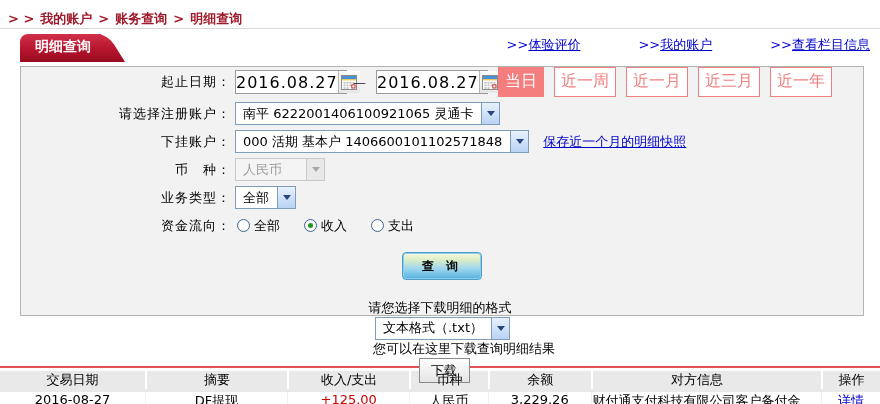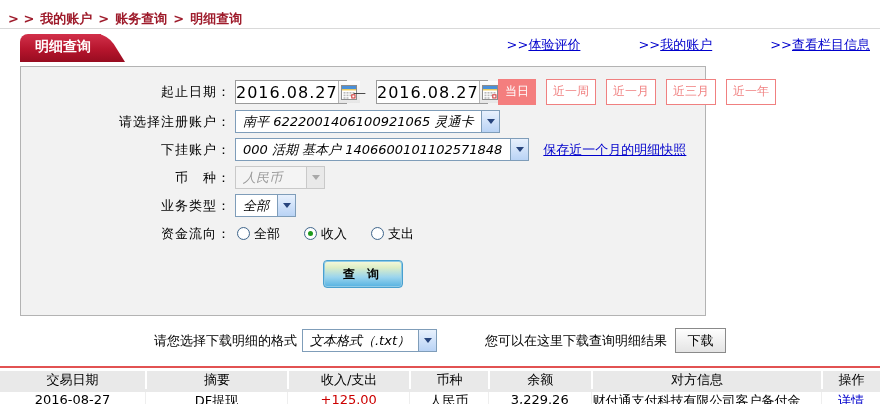--- a/index.html
+++ b/index.html
@@ -39,53 +39,53 @@
     background: linear-gradient(180deg, #d2304a 0%, #b6152d 55%, #970c20 100%);
     transform: skewX(32deg); transform-origin: bottom left;
     border-top-right-radius: 10px; z-index: -1;
   }
   .head-links { display: flex; padding-bottom: 8px; justify-content: space-between; }
   .head-link { color: #0000cc; margin-left: 58px; cursor: pointer; white-space: nowrap; }
   .head-link .lbl { text-decoration: underline; }
   
   .form-box {
     margin: 4px 20px 0 20px;
-    width: 686px; height: 250px;
+    width: 844px; height: 250px;
     background: #f2f2f2;
     border: 1px solid #b3b3b3;
-    padding-top: 12px;
+    padding-top: 0;
   }
   .frow { display: flex; align-items: center; margin-bottom: 5px; min-height: 23px; }
   .flabel { width: 210px; text-align: right; color: #000; flex: none; letter-spacing: 1px; }
   
   .dateinput {
     display: inline-flex; align-items: center;
     width: 112px; height: 24px; margin-left: 4px;
     border: 1px solid #9a9a9a; background: #fff;
   }
   .dateinput .val { flex: 1; text-align: center; font-size: 16px; letter-spacing: 1px; }
   .calbtn {
     width: 22px; height: 22px; flex: none;
     border-left: 1px solid #b5b5b5;
     background: linear-gradient(#fdfdfd, #e6e6e6);
     display: flex; align-items: center; justify-content: center; cursor: pointer;
   }
   .dash { margin: 0 6px; color: #333; }
   .qbtn {
     margin-left: 10px; padding: 3px 6px 4px 6px;
     border: 1px solid #f08080; color: #f08080; background: #fff;
-    font-size: 12px; cursor: pointer; white-space: nowrap;
+    font-size: 16px; cursor: pointer; white-space: nowrap;
   }
   .qbtn.active { background: #f47e7e; color: #fff; border-color: #f47e7e; }
   
   .sel {
     display: inline-flex; align-items: center; margin-left: 4px;
     height: 23px; border: 1px solid #7f9db9; background: #fff; cursor: pointer;
   }
-  .sel .txt { padding: 0 8px 0 7px; white-space: nowrap; font-style: italic; }
+  .sel .txt { padding: 0 8px 0 7px; white-space: nowrap; }
   .sel .arrow {
     width: 18px; height: 21px; flex: none;
     border-left: 1px solid #7f9db9;
     background: linear-gradient(#e8f1fd, #b9d3f5);
     display: flex; align-items: center; justify-content: center;
   }
   .sel .arrow i {
     width: 0; height: 0; border-left: 4px solid transparent; border-right: 4px solid transparent;
     border-top: 5px solid #27447c;
   }
@@ -109,21 +109,21 @@
   .query-btn {
     width: 80px; height: 28px; cursor: pointer;
     border: 1px solid #49a0cf; border-radius: 4px;
     box-shadow: 0 0 0 1px #8fcae6 inset;
     background: linear-gradient(180deg, #f7fadc 0%, #ddeec6 25%, #9bd5ee 62%, #55b1e1 100%);
     font-size: 12px; font-weight: bold; color: #000;
     text-align: center; line-height: 26px; letter-spacing: 4px;
     font-family: "DejaVu Sans", "Liberation Sans", sans-serif;
   }
   
-  .dl-row { display: flex; align-items: center; justify-content: center; margin-top: 11px; height: 27px; }
+  .dl-row { display: flex; align-items: center; justify-content: center; margin-top: 11px; height: 27px; flex-direction: column; }
   .dl-row .fmt-sel { margin-left: 5px; min-width: 118px; }
   .dl-hint { margin-left: 48px; }
   .dl-btn {
     margin-left: 8px; width: 51px; height: 25px; cursor: pointer;
     border: 1px solid #8a8a8a; background: linear-gradient(#fefefe, #e4e4e4);
     text-align: center; line-height: 23px; color: #000;
   }
   
   .tbl { margin-top: 12px; border-top: 2px solid #e25252; padding-top: 3px; }
   .trow { display: flex; height: 21px; align-items: flex-start; }

